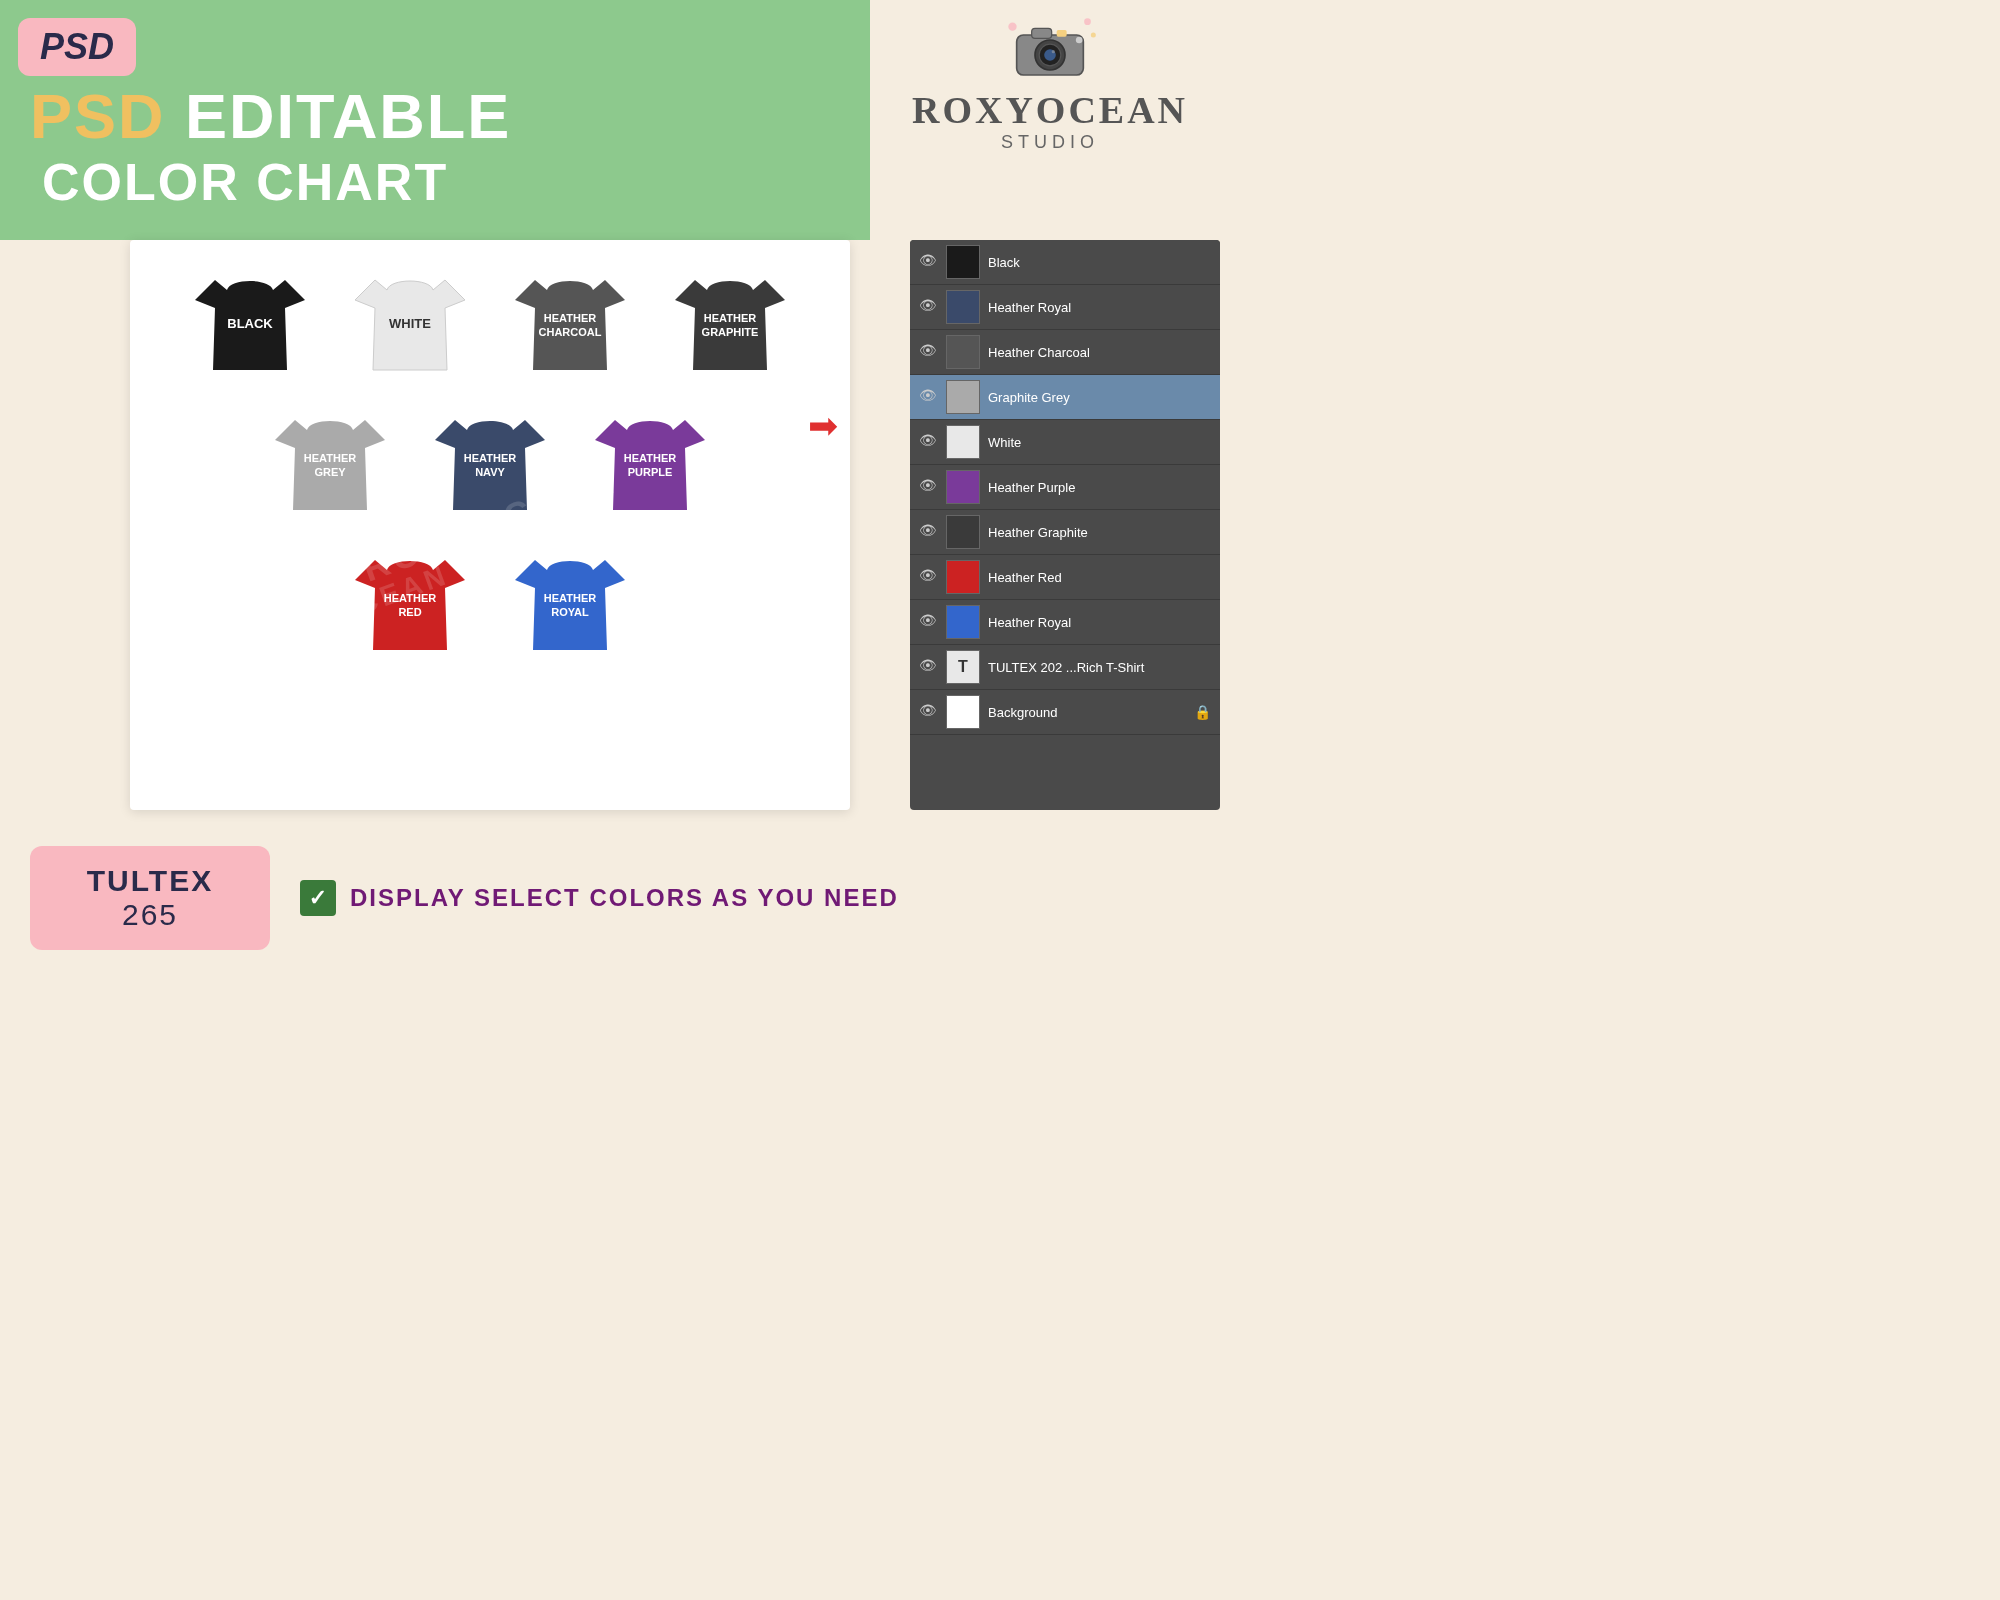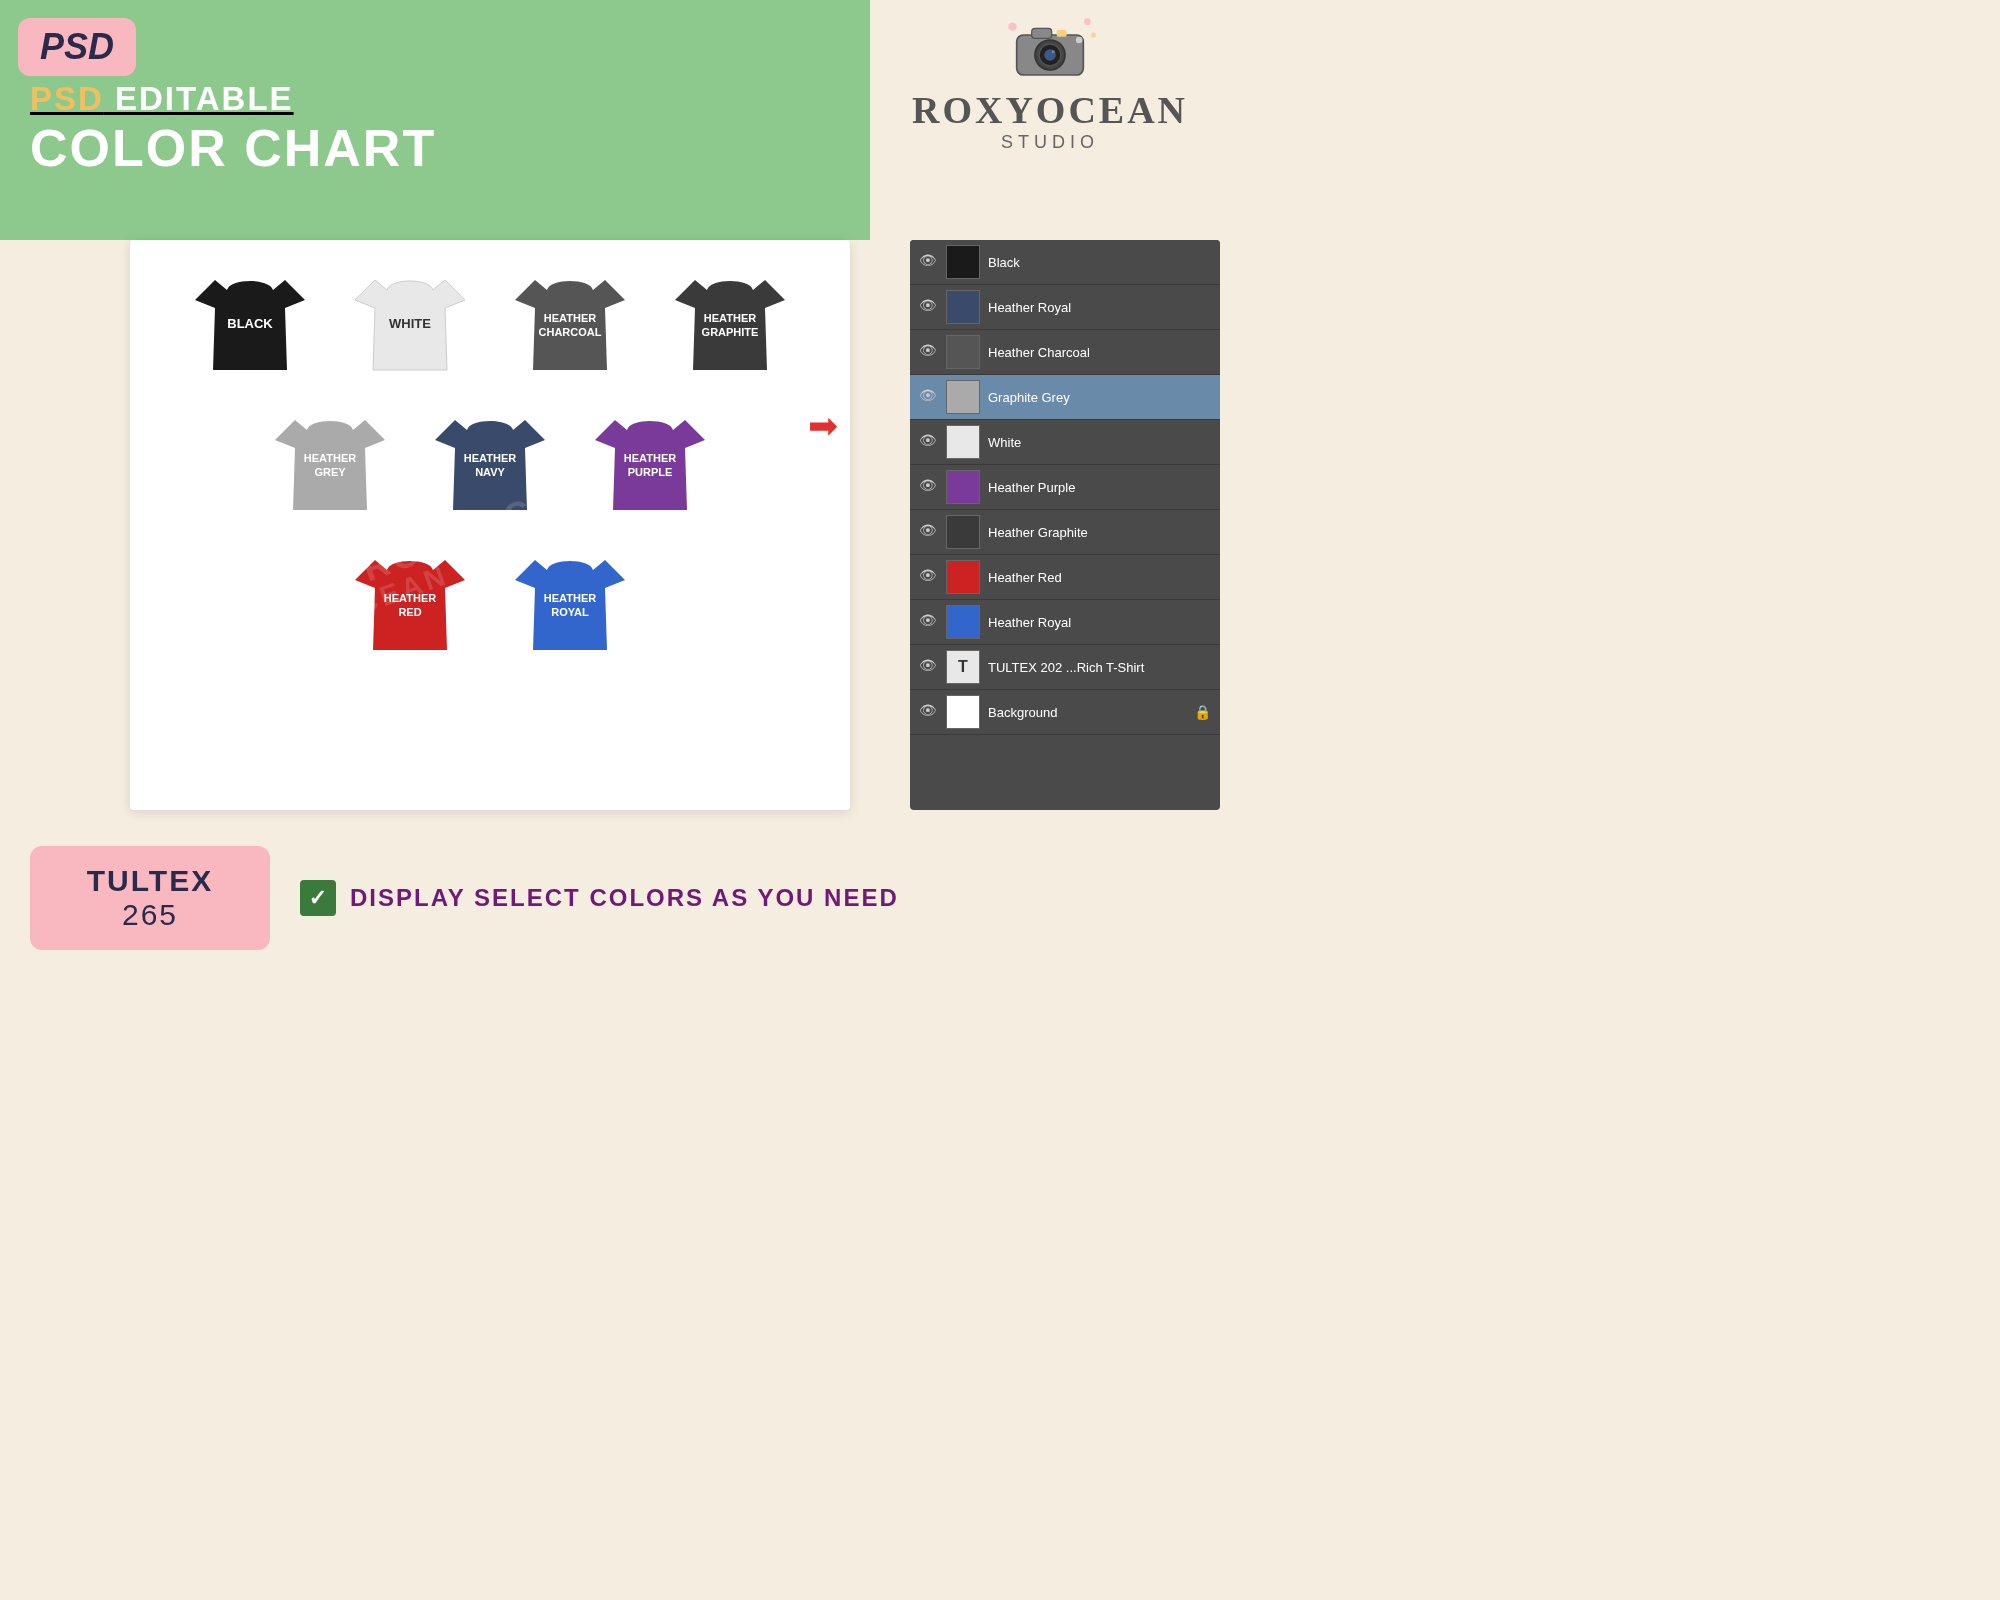--- a/index.html
+++ b/index.html
@@ -38,36 +38,36 @@
       font-style: italic;
     }
 
     
     .main-title {
       position: absolute;
       top: 80px; left: 30px;
       z-index: 10;
     }
     .main-title .line1 {
-      font-size: 33px;
+      font-size: 63px;
       font-weight: 900;
       letter-spacing: 2px;
-      text-decoration: underline;
     }
     .main-title .line1 .psd-word {
       color: #f0c060;
     }
     .main-title .line1 .rest {
       color: #ffffff;
     }
     .main-title .line2 {
       font-size: 52px;
       font-weight: 900;
       color: #ffffff;
       letter-spacing: 2px;
+      margin-left: 12px;
     }
 
     
     .logo-area {
       position: absolute;
       top: 10px; right: 10px;
       width: 340px;
       text-align: center;
       z-index: 10;
     }

